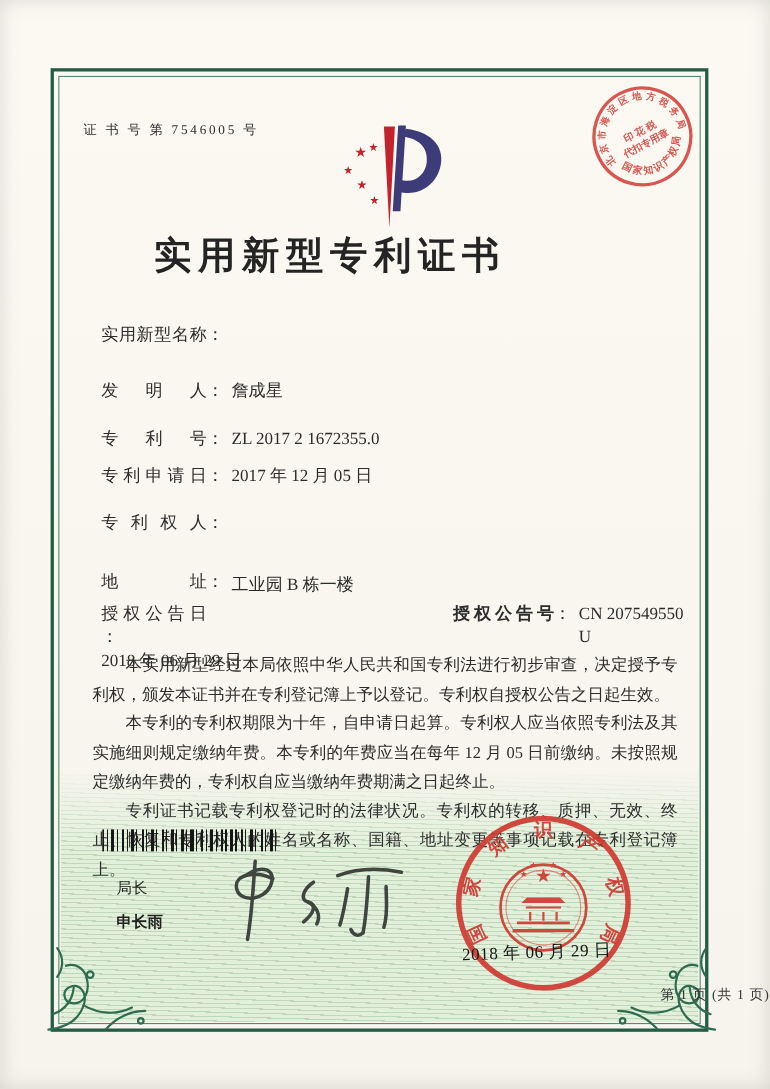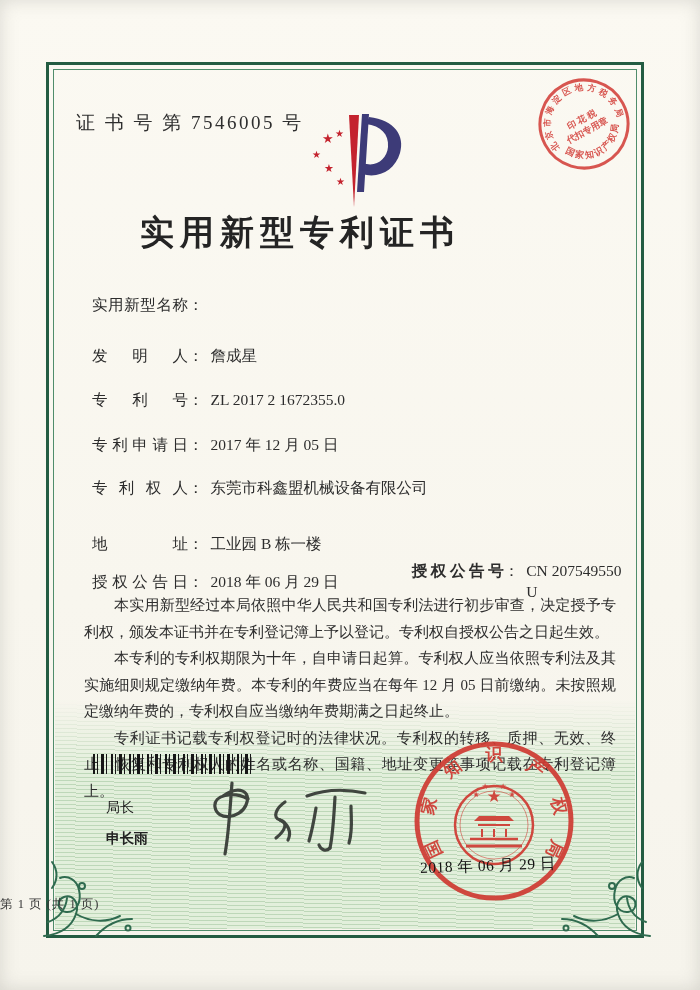--- a/index.html
+++ b/index.html
@@ -12,45 +12,45 @@
   .frame-outer { position:absolute; left:46px; top:62px; width:598px; height:876px; border:3px solid #235c42; }
   .frame-inner { position:absolute; left:53px; top:69px; width:584px; height:862px; border:1px solid #4f8d6b; }
   .green-zone {
     position:absolute; left:55px; top:700px; width:580px; height:229px;
     background:
       repeating-linear-gradient(1.5deg, rgba(104,160,104,.30) 0 1px, rgba(104,160,104,0) 1px 4px),
       #e2efdb;
     -webkit-mask-image:linear-gradient(180deg, transparent 0, #000 32%);
     mask-image:linear-gradient(180deg, transparent 0, #000 32%);
   }
-  .cert-no { position:absolute; left:76px; top:110px; font-size:19px; letter-spacing:2.5px; color:#2e2e2e; }
+  .cert-no { position:absolute; left:76px; top:110px; font-size:12px; letter-spacing:2.5px; color:#2e2e2e; }
   .logo { position:absolute; left:292px; top:110px; width:118px; height:104px; }
   .title { position:absolute; left:0; top:210px; width:600px; text-align:center; font-size:34px; font-weight:bold; letter-spacing:6px; color:#242424; }
   .fields { position:absolute; left:92px; top:294px; width:540px; font-size:15.5px; color:#2c2c2c; }
-  .f-row { display:flex; align-items:center; line-height:21px; }
+  .f-row { display:flex; align-items:flex-start; line-height:21px; }
   .f-label { display:inline-block; width:96px; text-align:justify; text-align-last:justify; }
   .f-colon { margin-right:7px; }
   .f-value { flex:1; }
   .addr-line { line-height:25px; }
-  .mb30{margin-bottom:30px}.mb23{margin-bottom:23px}.mb24{margin-bottom:24px}.mb22{margin-bottom:22px}.mb15{margin-bottom:33px}.mb4{margin-bottom:4px}
-  .grant-left { display:flex; width:316px; }
+  .mb30{margin-bottom:30px}.mb23{margin-bottom:23px}.mb24{margin-bottom:12px}.mb22{margin-bottom:22px}.mb15{margin-bottom:33px}.mb4{margin-bottom:4px}
+  .grant-left { display:flex; width:316px;flex-direction:column; }
   .grant-right { display:flex; margin-left:10px; }
   .grant-right .f-label { width:92px;font-weight:bold; }
   .paras { position:absolute; left:84px; top:592px; width:532px; font-size:15px; line-height:26.5px; color:#2d2d2d; text-align:justify; }
   .paras p { text-indent:2em; }
   .barcode {
     position:absolute; left:93px; top:754px; width:158px; height:20px;
     background:repeating-linear-gradient(90deg,#161616 0 2px,transparent 2px 4px,#161616 4px 5px,transparent 5px 8px,#161616 8px 11px,transparent 11px 13px,#161616 13px 14px,transparent 14px 18px);
   }
   .director { position:absolute; left:106px; top:799px; font-size:14px; color:#222; }
   .director .line2 { margin-top:13px;font-weight:bold; }
   .sig { position:absolute; left:195px; top:780px; }
   .grant-seal { position:absolute; left:408px; top:735px; opacity:.92; }
   .seal-date { position:absolute; left:420px; top:855px; width:170px; font-size:15.5px; color:#141414; letter-spacing:.5px; transform:rotate(-2deg); z-index:4; }
-  .footer { position:absolute; left:0; top:896px; width:700px; text-align:left; font-size:12.5px; color:#353535; letter-spacing:1px; }
+  .footer { position:absolute; left:0; top:896px; width:700px; text-align:right; font-size:12.5px; color:#353535; letter-spacing:1px; }
   .tax-stamp { position:absolute; left:536px; top:76px; opacity:.9; }
   .flourish { position:absolute; top:842px; }
   .flourish.left { left:38px; }
   .flourish.right { left:546px; transform:scaleX(-1); }
   svg text { font-family:"Liberation Serif","DejaVu Serif",serif; }
 </style>
 </head>
 <body>
 
 <div class="paper">
@@ -90,21 +90,20 @@
       <span class="f-value">ZL 2017 2 1672355.0</span>
     </div>
     <div class="f-row mb22">
       <span class="f-label">专利申请日</span>
         <span class="f-colon">：</span>
       <span class="f-value">2017 年 12 月 05 日</span>
     </div>
     <div class="f-row mb15">
       <span class="f-label">专利权人</span>
         <span class="f-colon">：</span>
-      <span class="f-value">东莞市科鑫盟机械设备有限公司</span>
     </div>
     <div class="f-row mb4">
       <span class="f-label">地址</span>
         <span class="f-colon">：</span>
       <span class="f-value">
         <span class="addr-line" style="display:block">工业园 B 栋一楼</span>
       </span>
     </div>
     <div class="f-row">
       <span class="grant-left">

